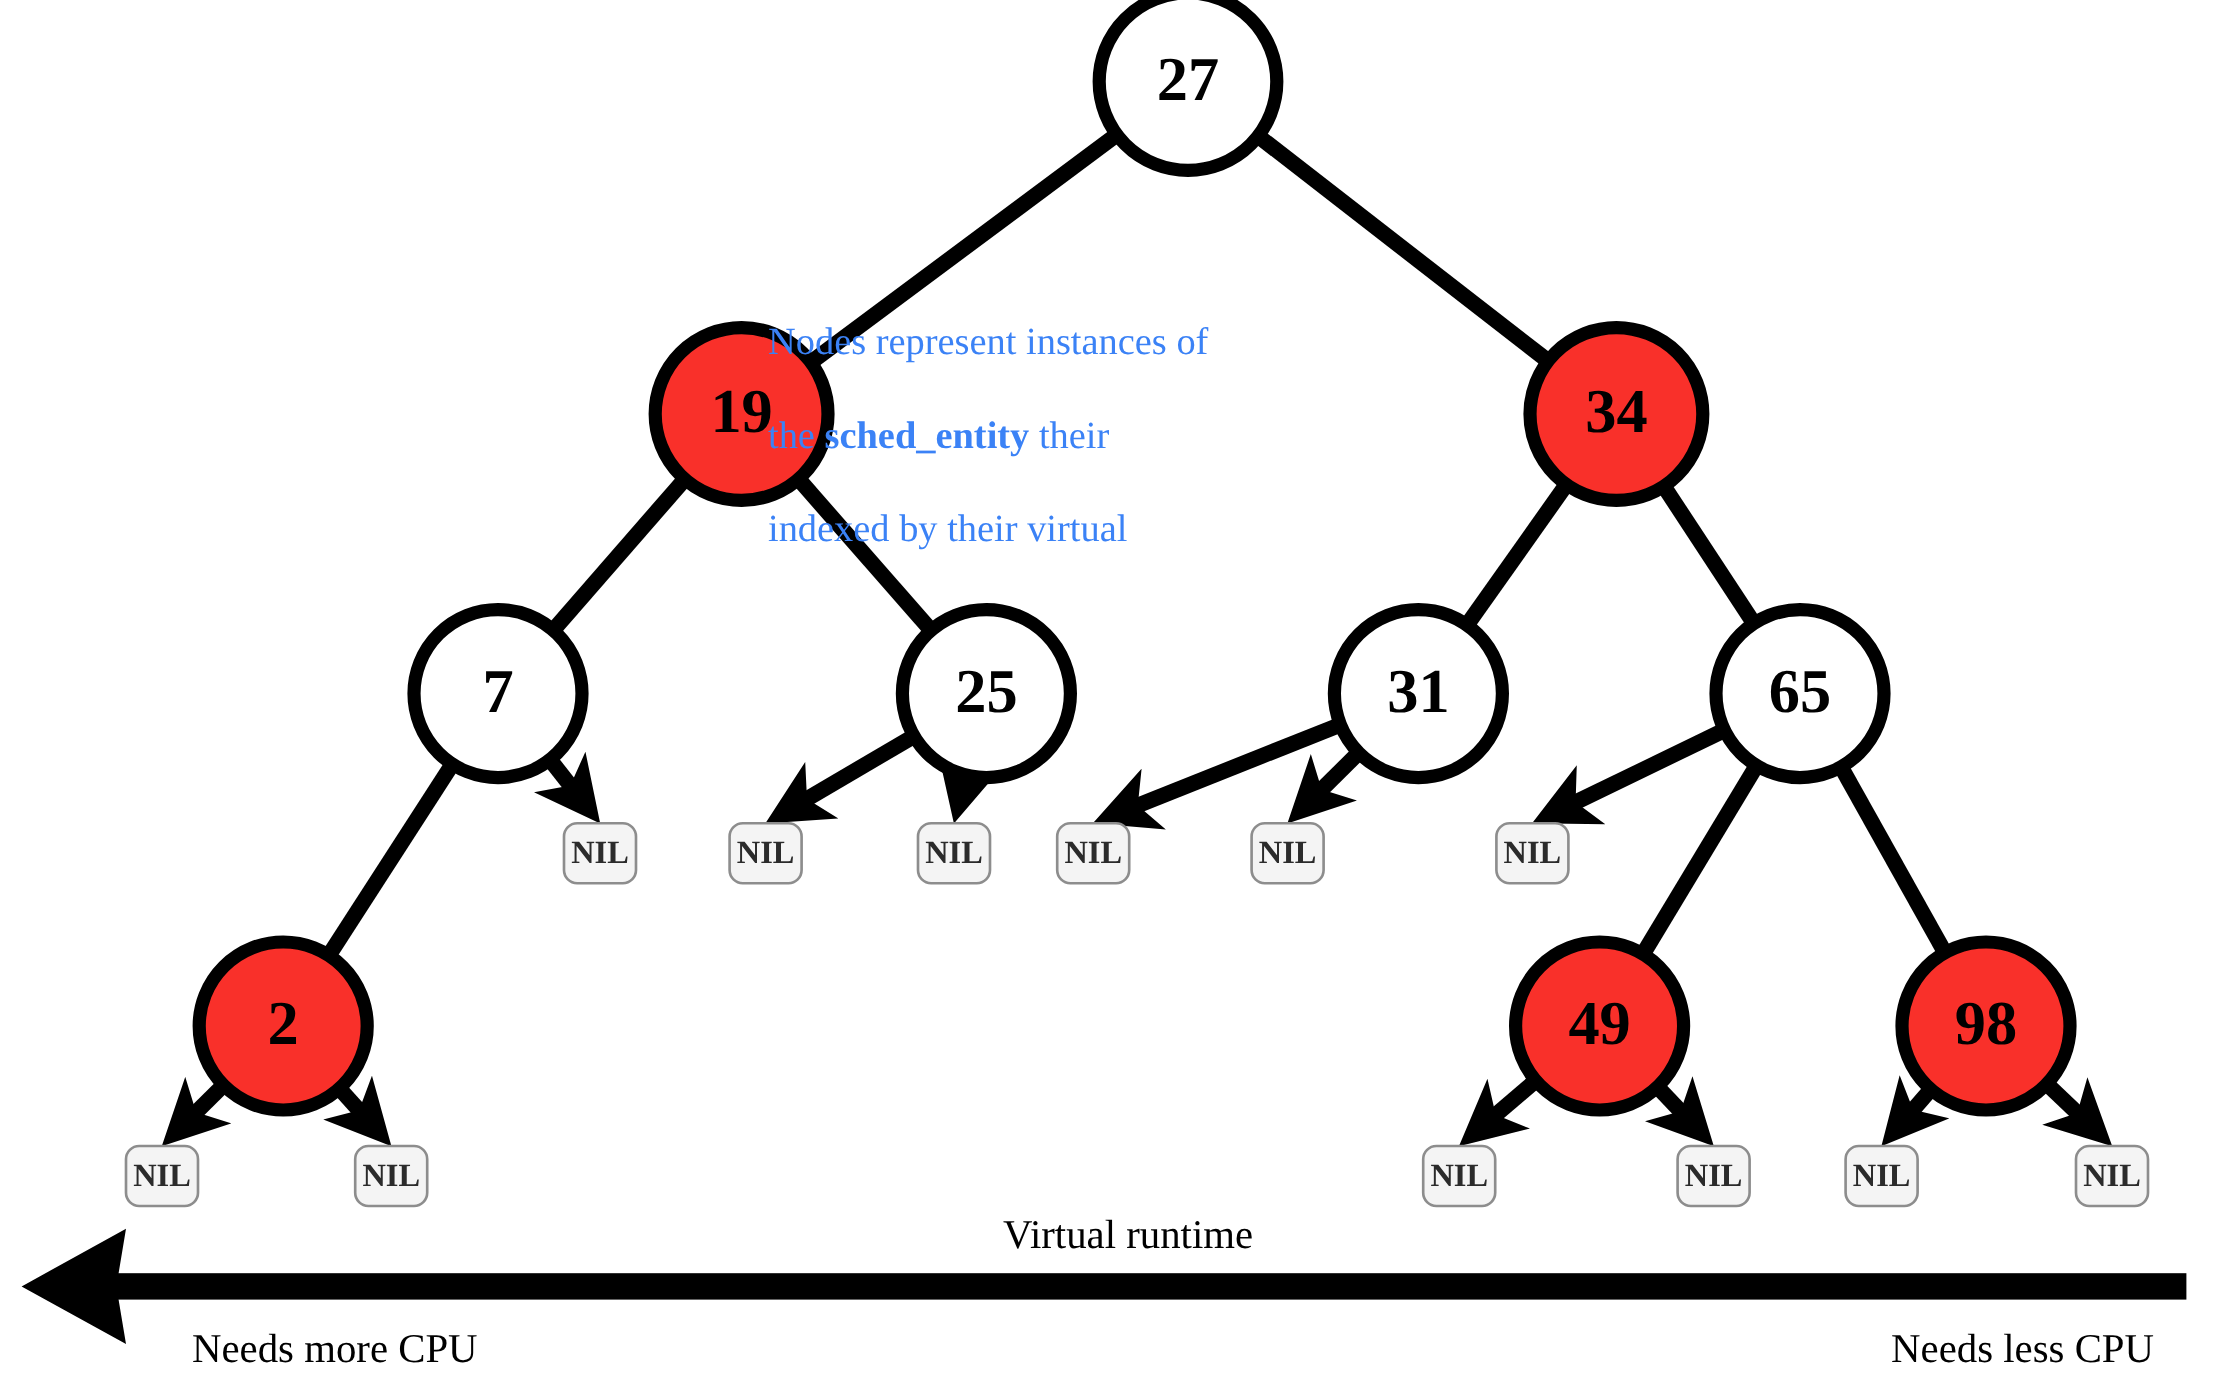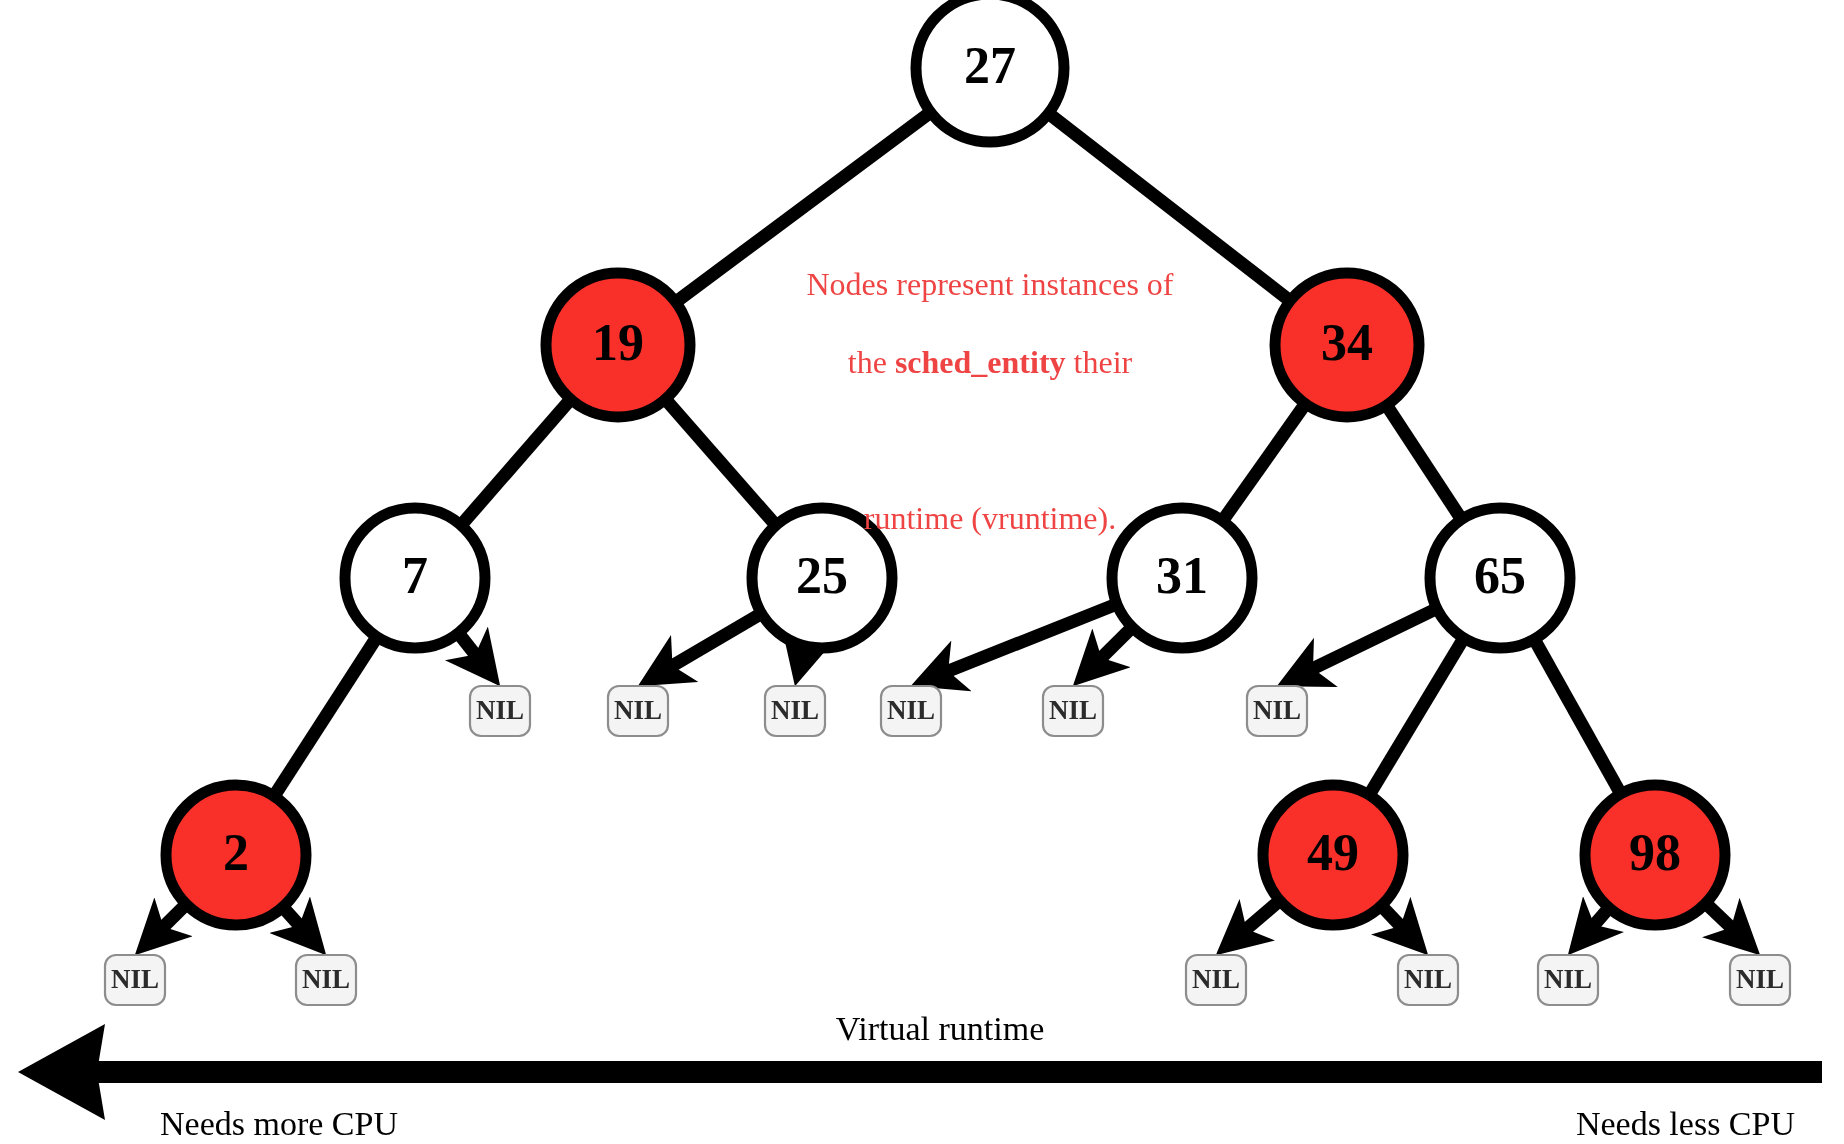--- a/index.html
+++ b/index.html
@@ -59,25 +59,25 @@
   }
   .axis-shaft { fill: #000000; }
   .axis-head { fill: #000000; }
   .axis-text {
     font-family: "Liberation Serif", "DejaVu Serif", serif;
     font-size: 34px;
     fill: #000000;
   }
   .annot {
     position: absolute;
-    text-align: center;
+    text-align: left;
     font-family: "Liberation Serif", "DejaVu Serif", serif;
     font-size: 32px;
     line-height: 1.22;
-    color: #ef4444;
+    color: #3b82f6;
     white-space: pre-line;
   }
   .annot b { font-weight: bold; }
 </style>
 </head>
 <body>
 
 <div id="canvas">
 
   <svg class="tree-svg" viewBox="0 0 1844 1144">
@@ -208,17 +208,16 @@
                               L97,1072 L105,1120 Z" class="axis-head"></path>
         <text x="940" y="1040" class="axis-text" text-anchor="middle">Virtual runtime</text>
         <text x="160" y="1135" class="axis-text" text-anchor="start">Needs more CPU</text>
         <text x="1795" y="1135" class="axis-text" text-anchor="end">Needs less CPU</text>
       </g>
   </svg>
 
   <div class="annot" style="left:640px; top:226px; width:700px;">
     <span>Nodes represent instances of</span><br>
     <span>the </span><b>sched_entity</b><span> their</span><br>
-    <br>
-    <span>runtime (vruntime).</span>
+    <span>indexed by their virtual</span><br>
   </div>
 
 </div>
 
 </body></html>

